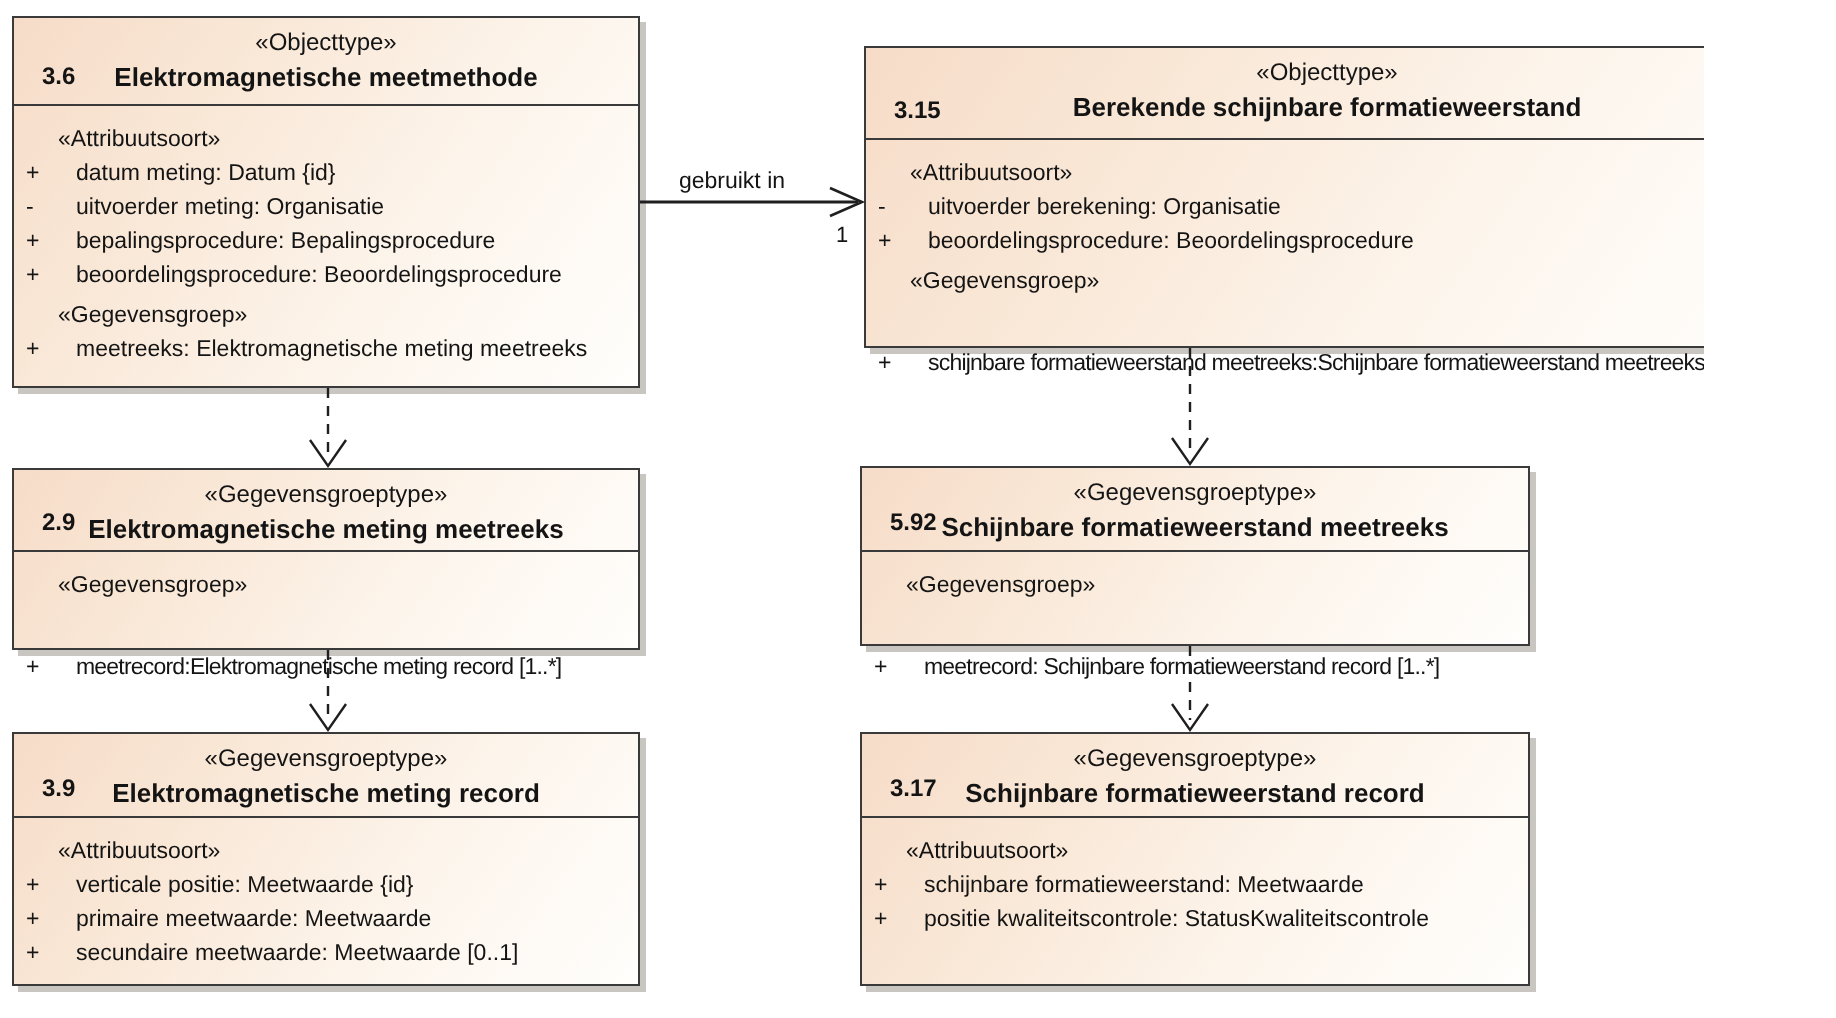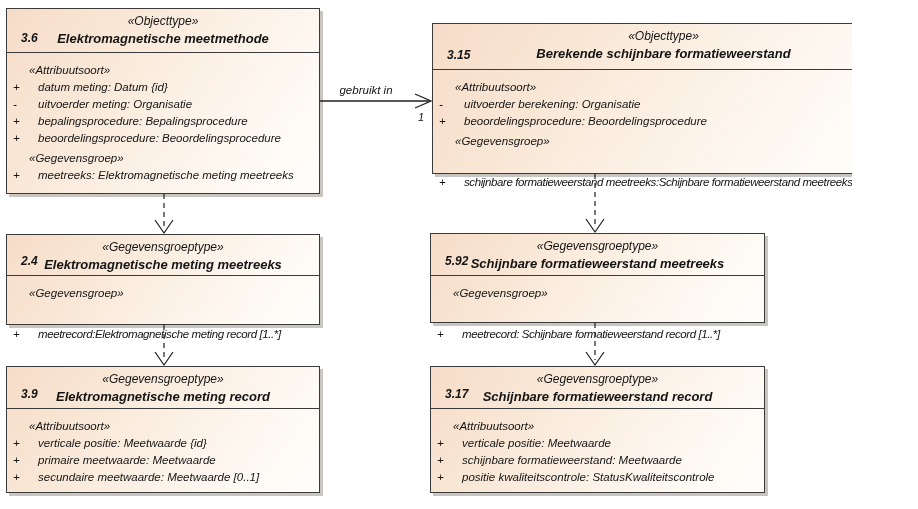--- a/index.html
+++ b/index.html
@@ -1,18 +1,18 @@
 <!DOCTYPE html>
 <html><head>
 <meta charset="utf-8">
 <style>
   html,body { margin:0; padding:0; background:#ffffff; }
   #canvas {
     position:relative; width:852px; height:509px; background:#ffffff;
-    font-family:"Liberation Sans", sans-serif; color:#141414; overflow:hidden;font-style:italic;
+    font-family:"Liberation Sans", sans-serif; color:#141414; overflow:hidden;
   }
   .uml-box {
     position:absolute;
     border:1px solid #3a3a3a;
     background:linear-gradient(125deg, #f6dcc8 0%, #f9e7d6 28%, #fdf6ee 68%, #fffefc 100%);
     box-shadow:3px 3px 0 #c9c6c2;
     box-sizing:border-box;
   }
   .hdr {
     position:relative; border-bottom:1px solid #3a3a3a;
@@ -67,21 +67,21 @@
       <div class="row attr"><span class="vis">+</span><span>beoordelingsprocedure: Beoordelingsprocedure</span></div>
       <div class="row stereo">«Gegevensgroep»</div>
       <div class="row attr tight"><span class="vis">+</span><span>schijnbare formatieweerstand meetreeks:Schijnbare formatieweerstand meetreeks</span></div>
     </div>
   </div>
 
   <div class="uml-box" style="left:6px; top:234px; width:314px; height:91px;">
     <div class="hdr" style="height:41px;">
       <div class="hdr-stereo">«Gegevensgroeptype»</div>
       <div class="hdr-title">Elektromagnetische meting meetreeks</div>
-      <div class="hdr-num">2.4</div>
+      <div class="hdr-num">2.9</div>
     </div>
     <div class="bdy">
       <div class="row stereo">«Gegevensgroep»</div>
       <div class="row attr tight"><span class="vis">+</span><span>meetrecord:Elektromagnetische meting record [1..*]</span></div>
     </div>
   </div>
 
   <div class="uml-box" style="left:430px; top:233px; width:335px; height:90px;">
     <div class="hdr" style="height:42px;">
       <div class="hdr-stereo">«Gegevensgroeptype»</div>
@@ -109,21 +109,20 @@
   </div>
 
   <div class="uml-box" style="left:430px; top:366px; width:335px; height:127px;">
     <div class="hdr" style="height:42px;">
       <div class="hdr-stereo">«Gegevensgroeptype»</div>
       <div class="hdr-title">Schijnbare formatieweerstand record</div>
       <div class="hdr-num">3.17</div>
     </div>
     <div class="bdy">
       <div class="row stereo">«Attribuutsoort»</div>
-      <div class="row attr"><span class="vis">+</span><span>verticale positie: Meetwaarde</span></div>
       <div class="row attr"><span class="vis">+</span><span>schijnbare formatieweerstand: Meetwaarde</span></div>
       <div class="row attr"><span class="vis">+</span><span>positie kwaliteitscontrole: StatusKwaliteitscontrole</span></div>
     </div>
   </div>
 
   <svg id="wires" width="918" height="509" viewBox="0 0 918 509">
 
     <g>
       <line x1="320" y1="101" x2="429" y2="101" stroke="#1f1f1f" stroke-width="1.4"></line>
       <path d="M415 94 L431 101 L415 108" fill="none" stroke="#1f1f1f" stroke-width="1.3"></path>

